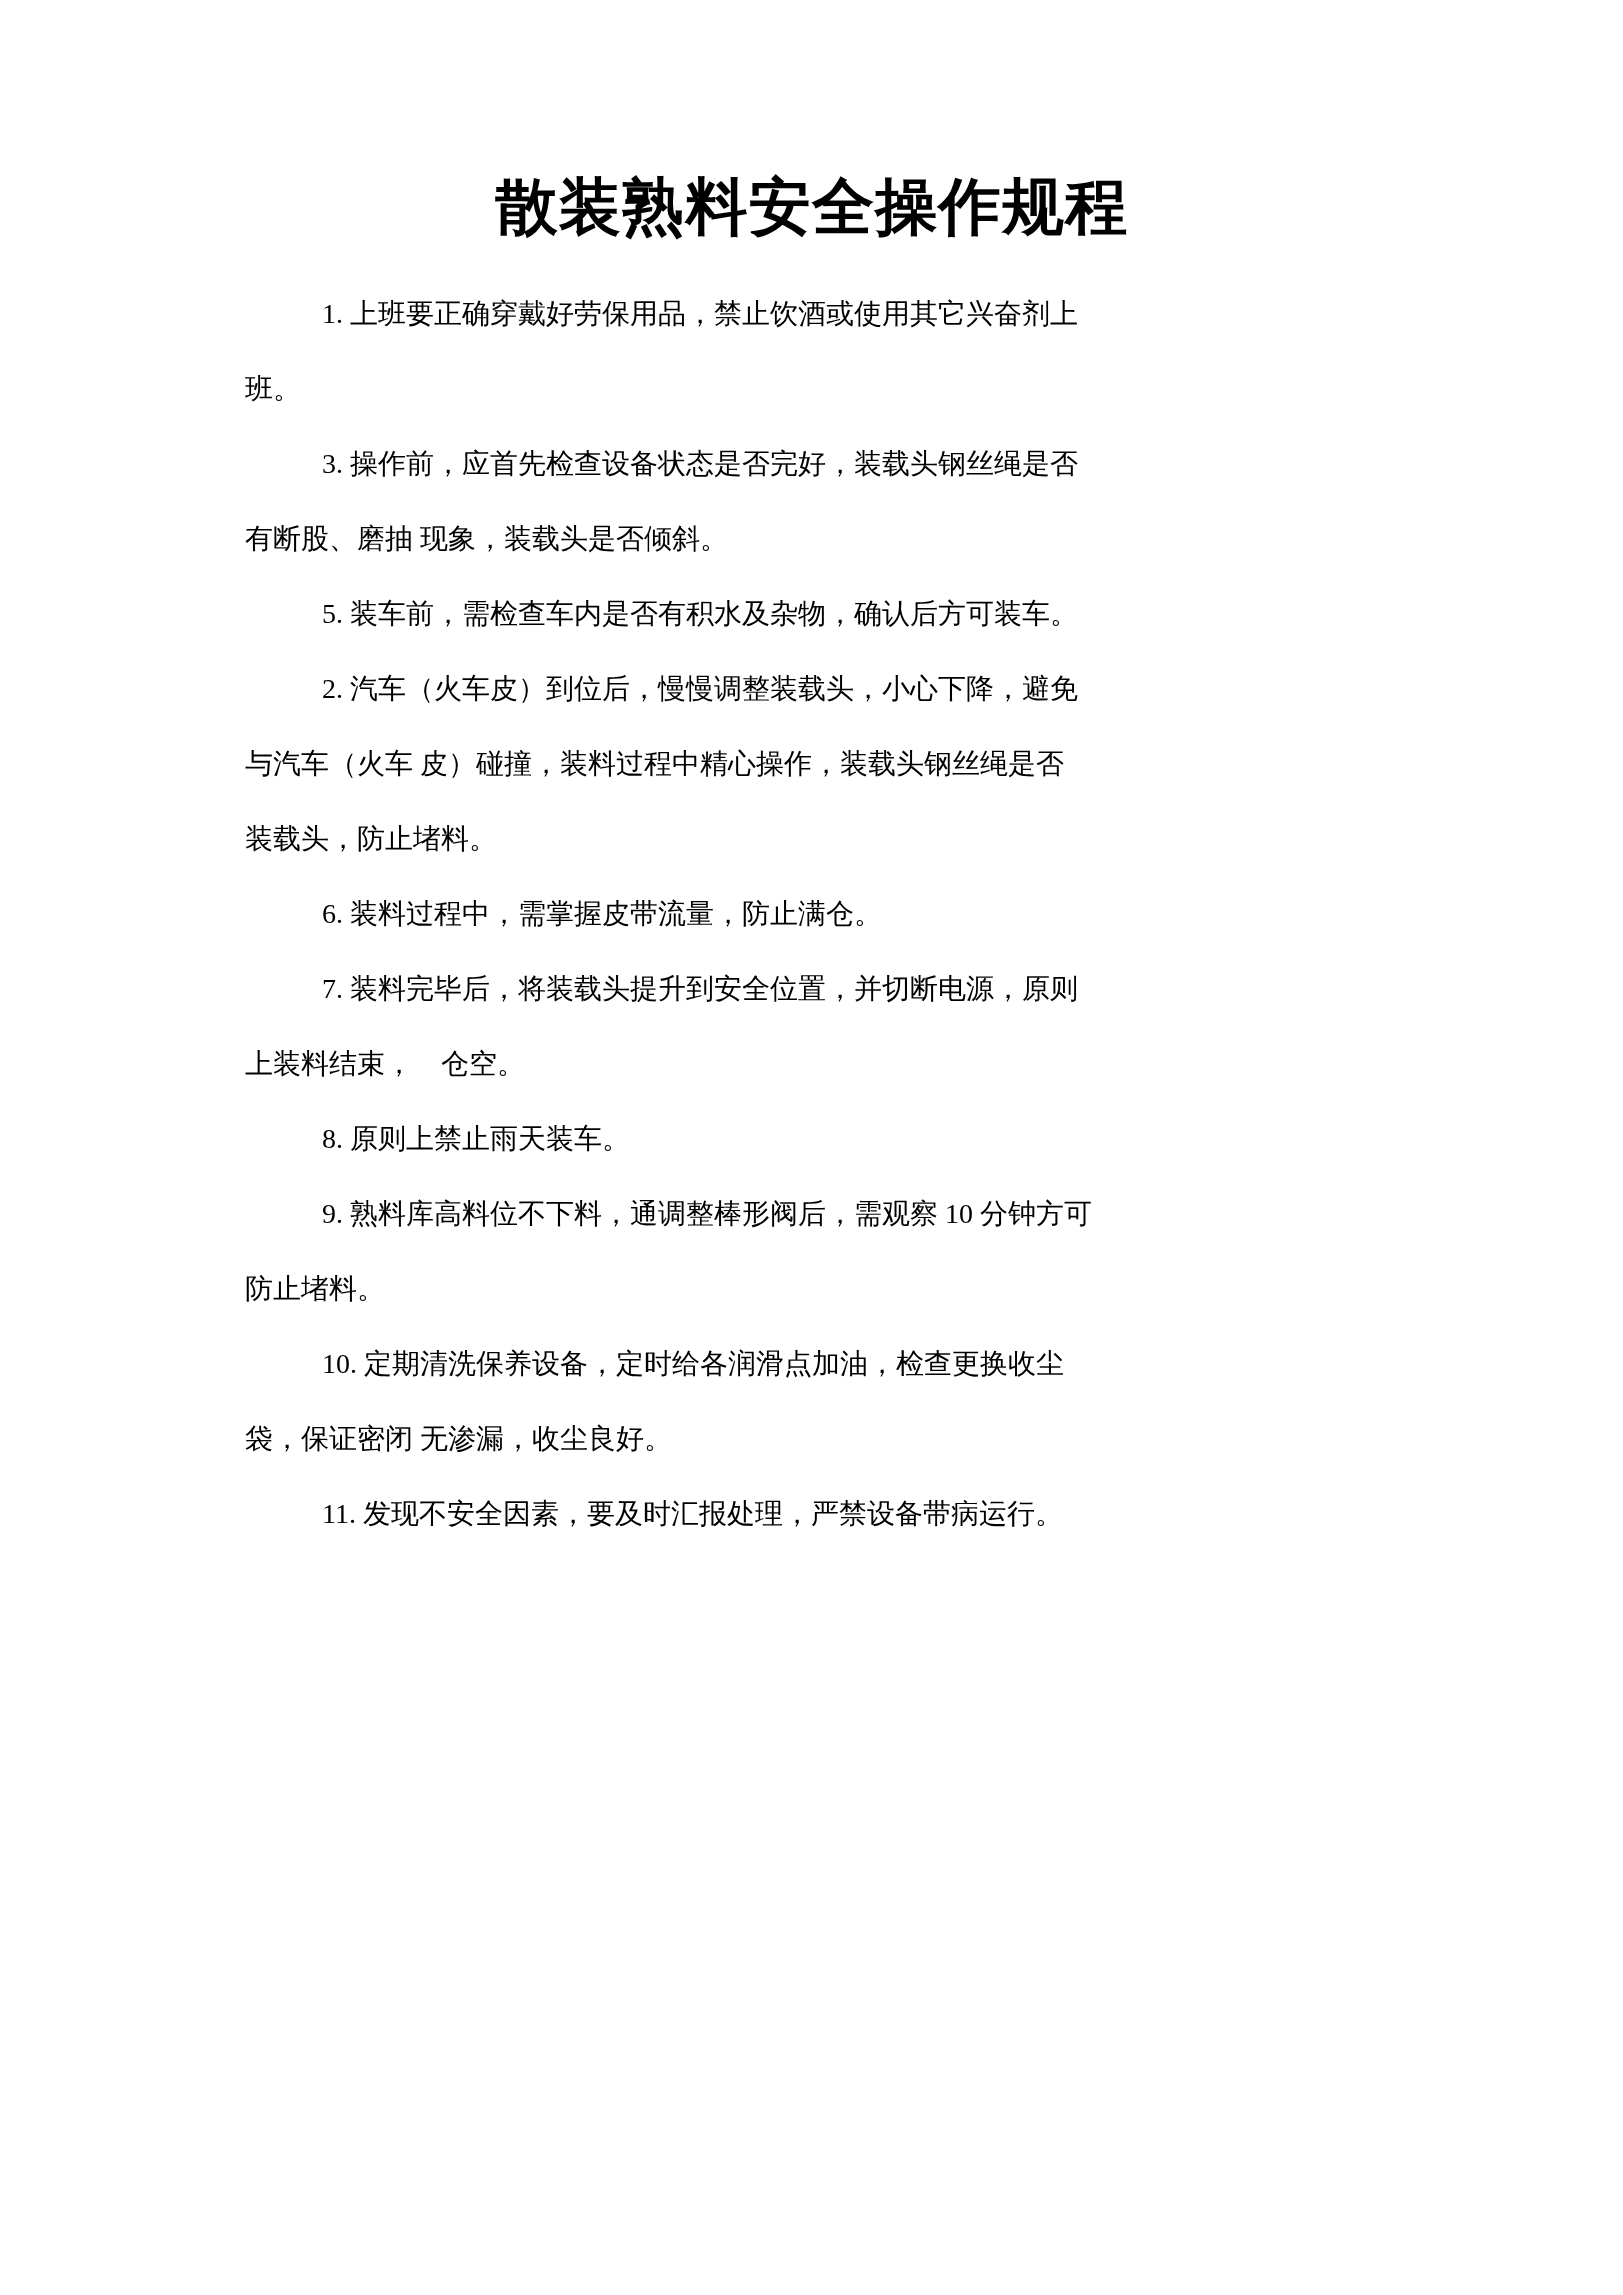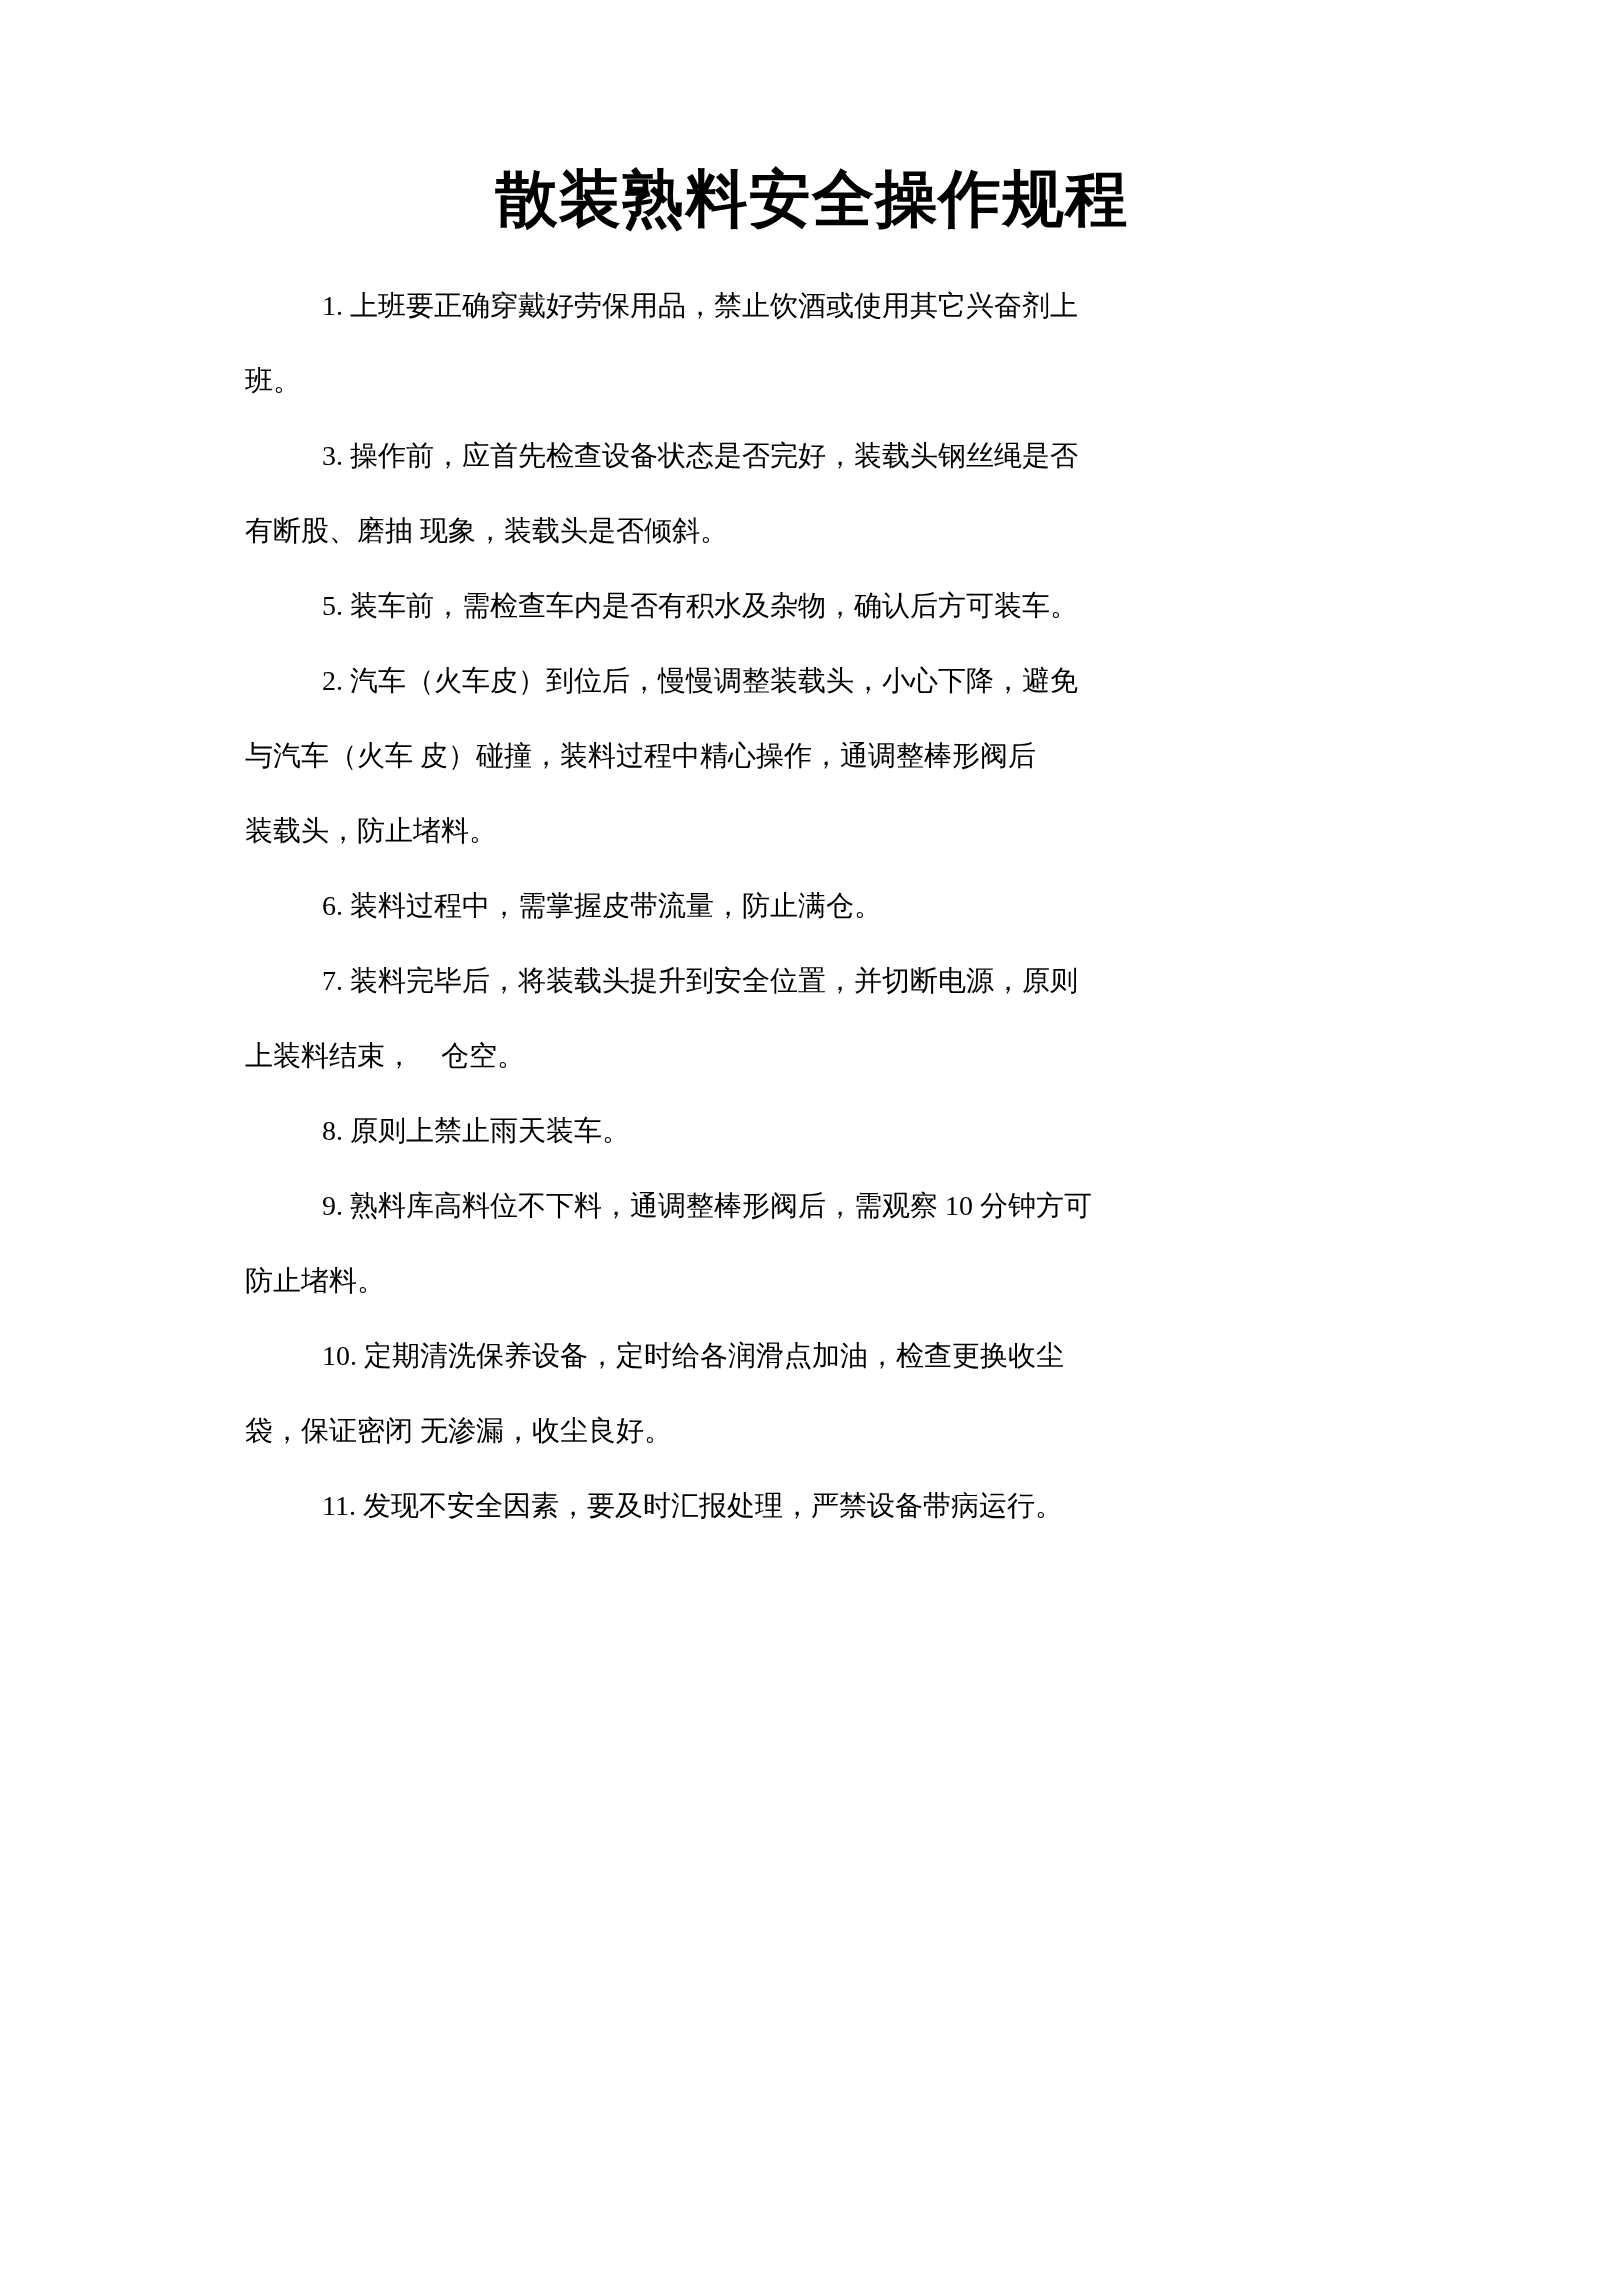--- a/index.html
+++ b/index.html
@@ -10,21 +10,21 @@
   .page {
     position: relative;
     width: 1624px;
     height: 2295px;
     background: #ffffff;
     color: #000000;
     font-family: "Liberation Serif", "DejaVu Serif", serif;
     overflow: hidden;
   }
   .doc-title {
-    margin: 8px;
+    margin: 16px;
     padding-top: 159px;
     text-align: center;
     font-size: 62px;
     line-height: 1.05;
     font-weight: bold;
     letter-spacing: 1.3px;
     white-space: pre;
   }
   .doc-body {
     margin: 36px 242px 0 245px;
@@ -57,21 +57,21 @@
       </div>
       <div class="para">
         <div class="line first">3. 操作前，应首先检查设备状态是否完好，装载头钢丝绳是否</div>
         <div class="line">有断股、磨抽 现象，装载头是否倾斜。</div>
       </div>
       <div class="para">
         <div class="line first">5. 装车前，需检查车内是否有积水及杂物，确认后方可装车。</div>
       </div>
       <div class="para">
         <div class="line first">2. 汽车（火车皮）到位后，慢慢调整装载头，小心下降，避免</div>
-        <div class="line">与汽车（火车 皮）碰撞，装料过程中精心操作，通调整棒形阀后</div>
+        <div class="line">与汽车（火车 皮）碰撞，装料过程中精心操作，装载头钢丝绳是否</div>
         <div class="line">装载头，防止堵料。</div>
       </div>
       <div class="para">
         <div class="line first">6. 装料过程中，需掌握皮带流量，防止满仓。</div>
       </div>
       <div class="para">
         <div class="line first">7. 装料完毕后，将装载头提升到安全位置，并切断电源，原则</div>
         <div class="line">上装料结束，　仓空。</div>
       </div>
       <div class="para">

